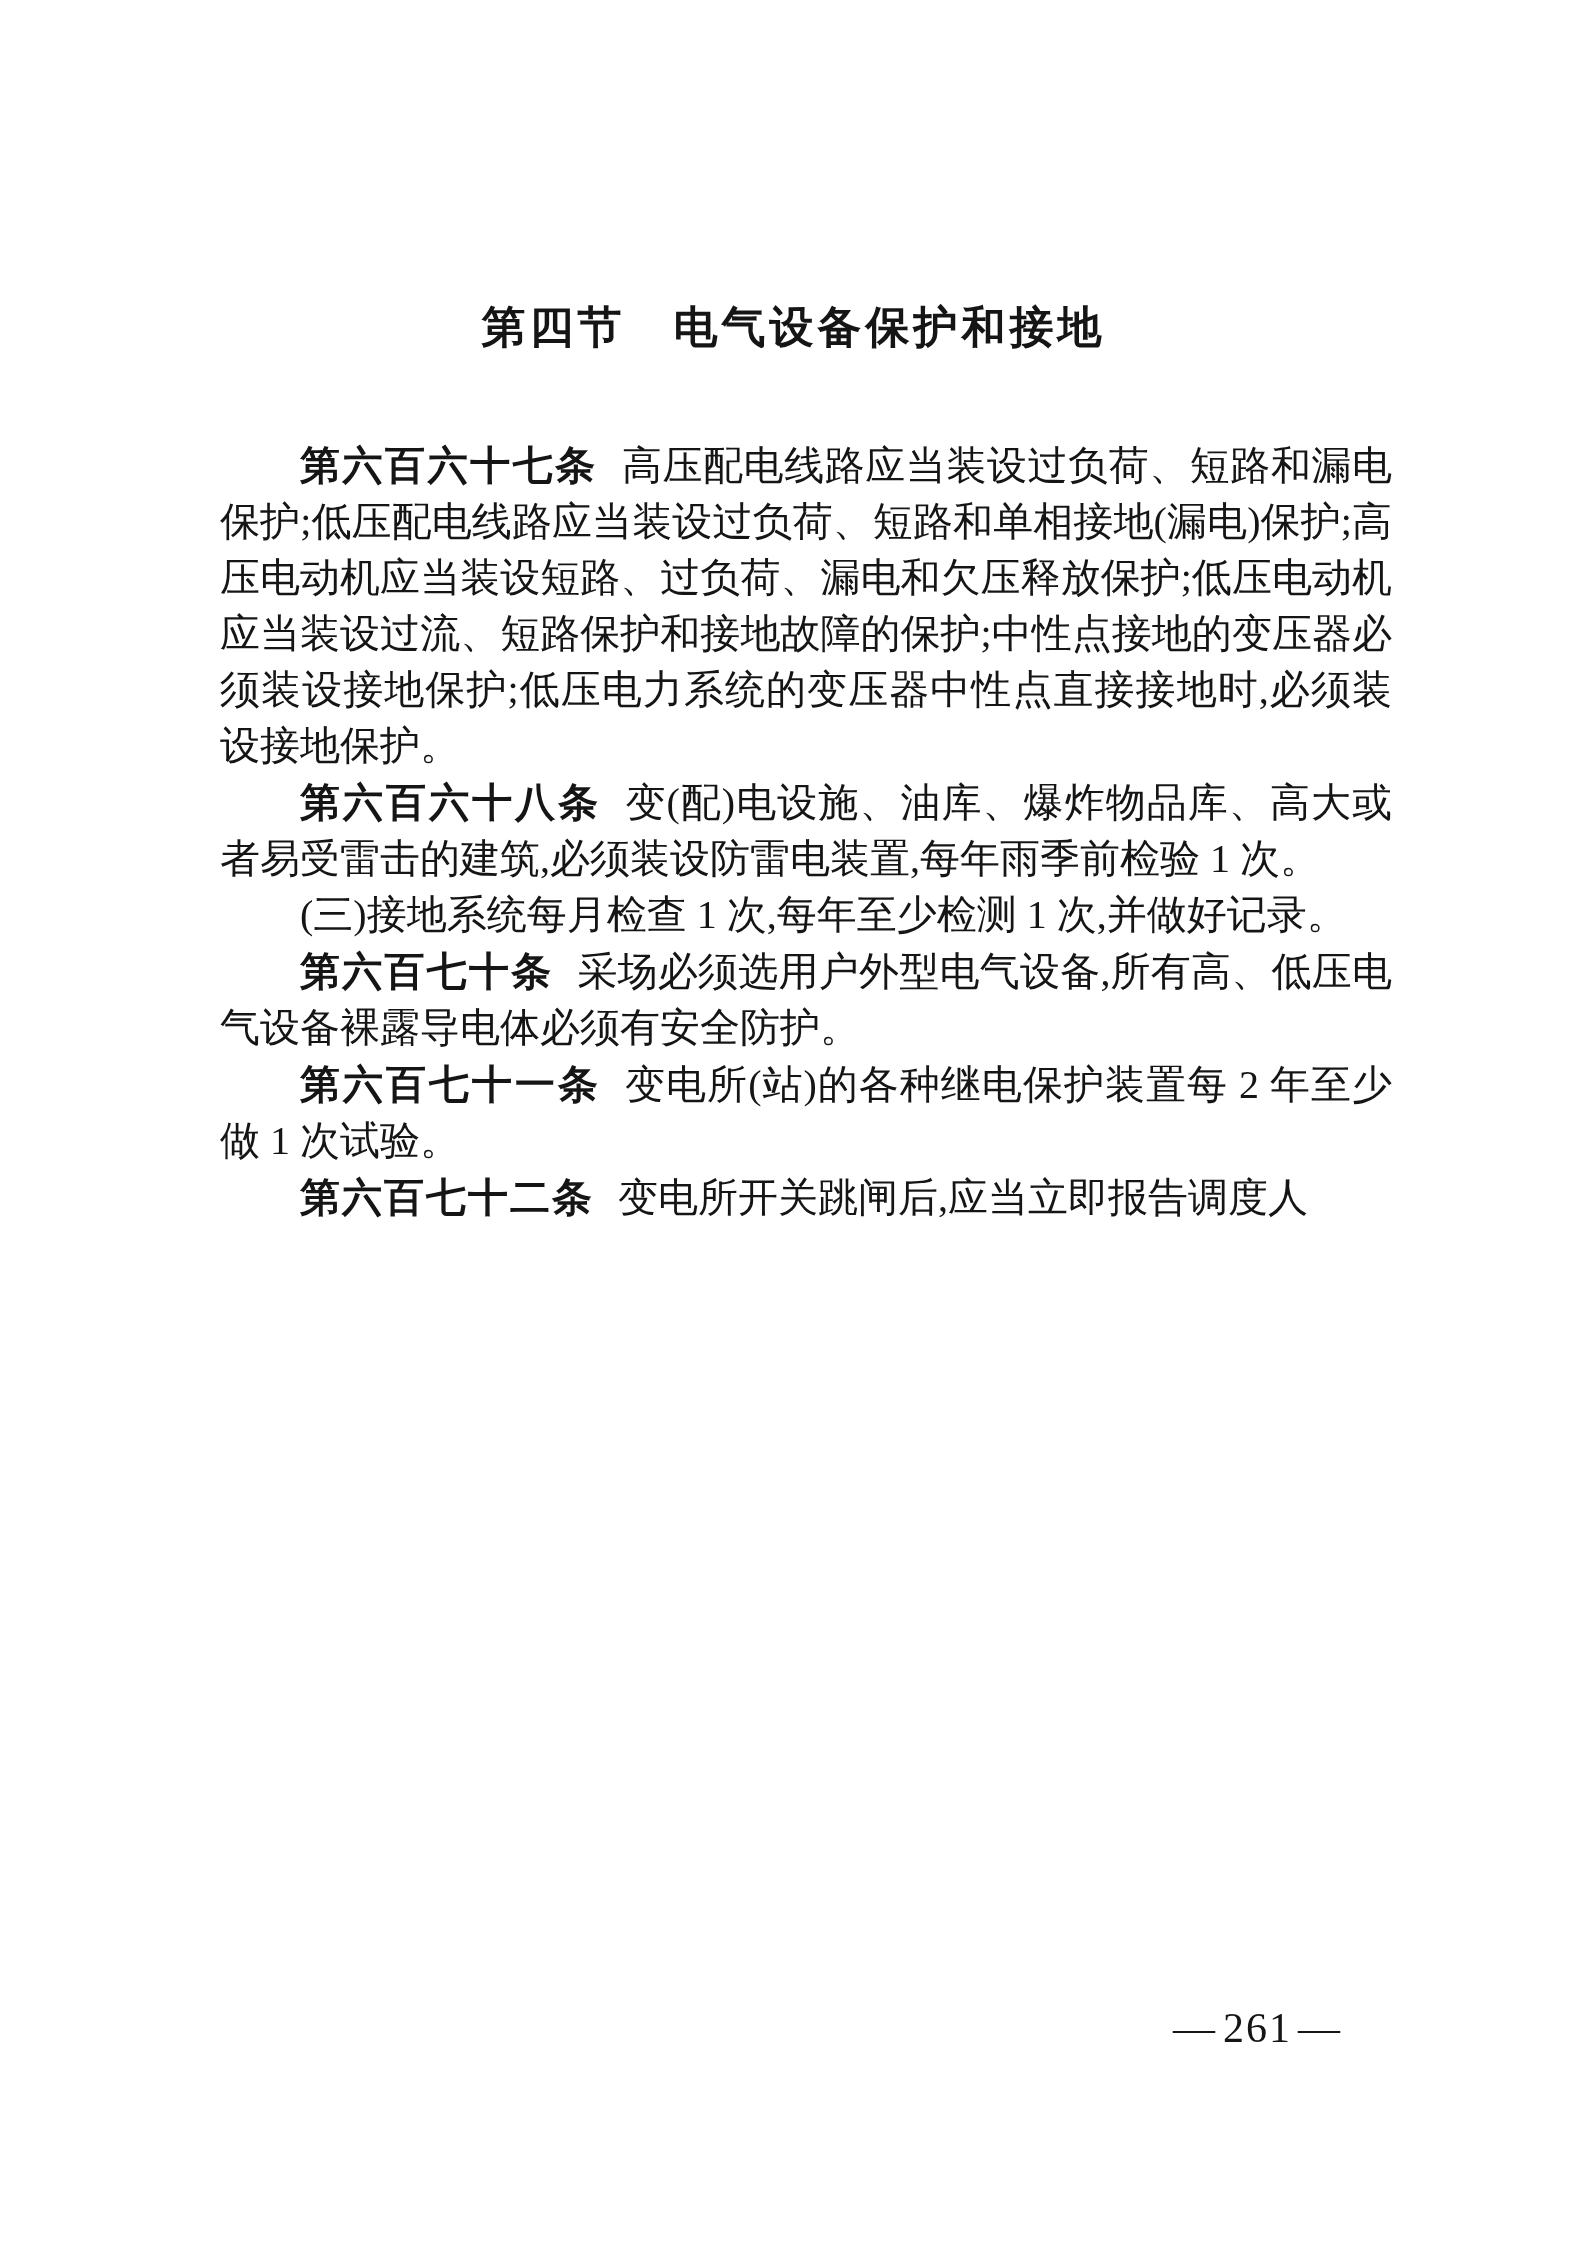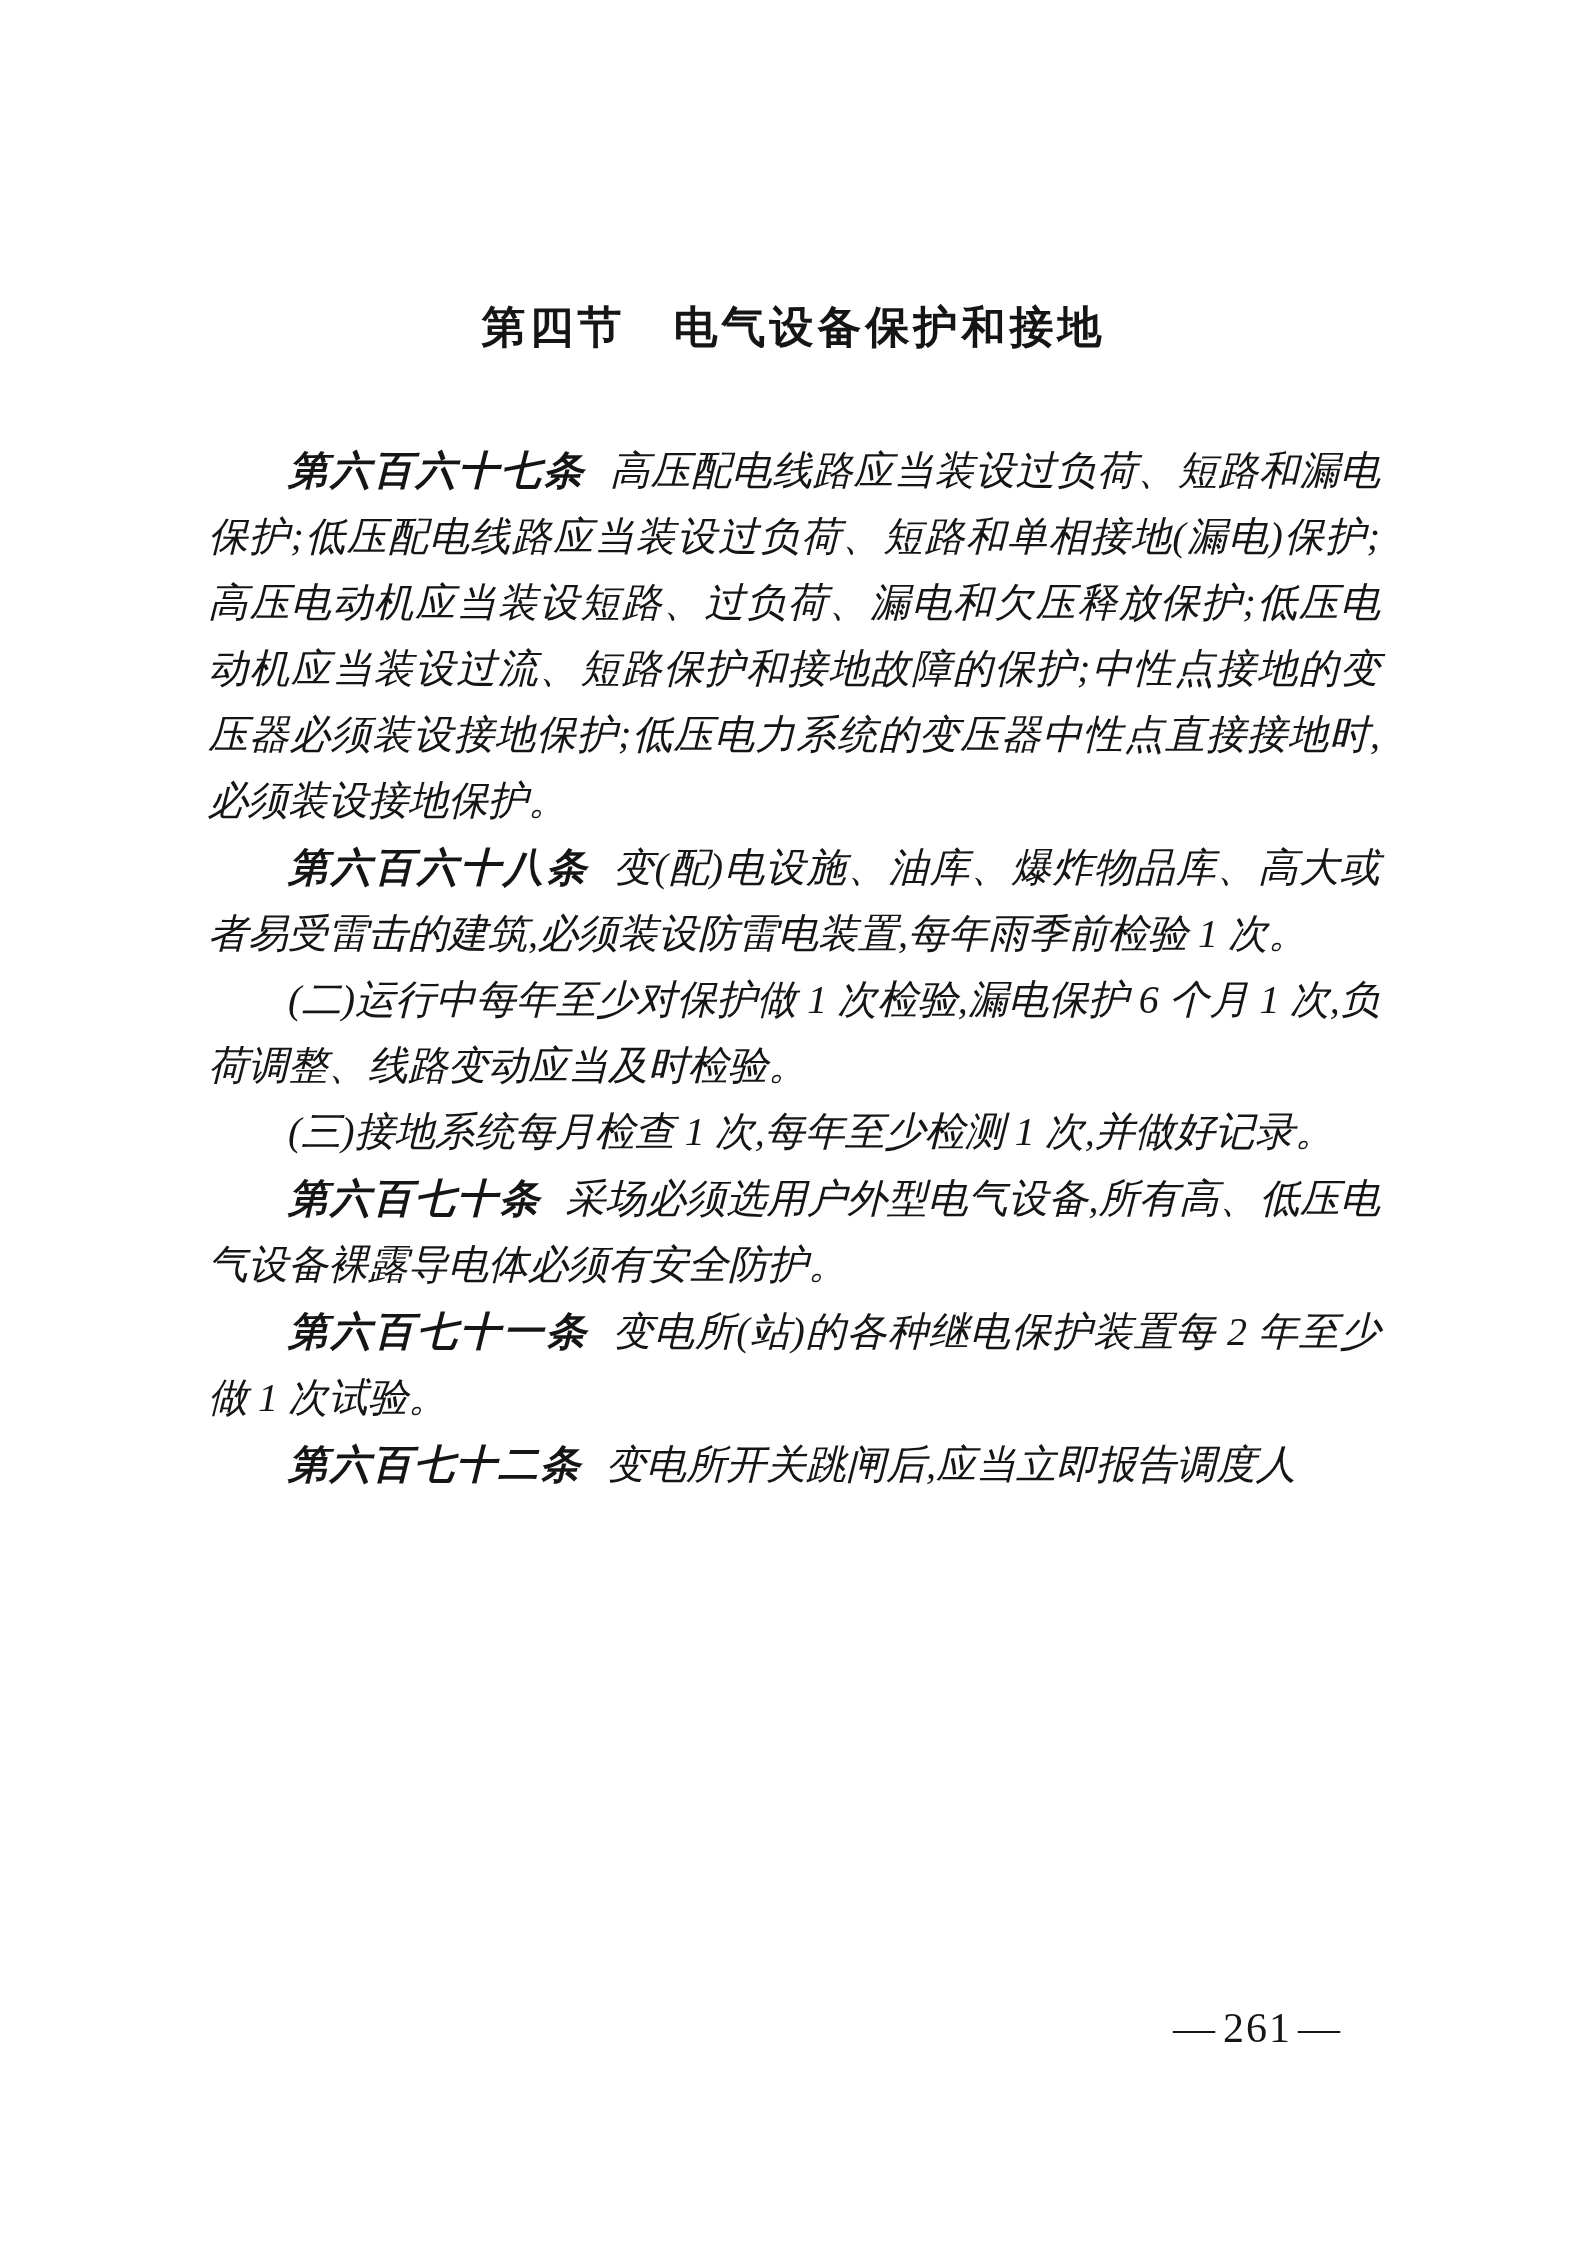--- a/index.html
+++ b/index.html
@@ -32,26 +32,25 @@
     font-weight: bold;
     font-family: "Liberation Serif", "DejaVu Serif", serif;
     letter-spacing: 4px;
   }
   .section-title .sec-num {
     margin-right: 48px;
   }
   .doc-body {
     position: absolute;
     top: 437px;
-    left: 208px;
+    left: 220px;
     width: 1172px;
     font-size: 40px;
-    line-height: 66px;
+    line-height: 56px;
     text-align: justify;
-    font-style: italic;
   }
   .para {
     margin: 0;
     padding: 0;
     text-indent: 2em;
   }
   .art-num {
     font-family: "Liberation Sans", "DejaVu Sans", sans-serif;
     font-weight: bold;
     letter-spacing: 2px;
@@ -83,21 +82,20 @@
   <h1 class="section-title"><span class="sec-num">第四节</span><span class="sec-name">电气设备保护和接地</span></h1>
 
   <div class="doc-body">
 
     <p class="para"><b class="art-num">第六百六十七条</b><span>高压配电线路应当装设过负荷、短路和漏电保护;低压配电线路应当装设过负荷、短路和单相接地(漏电)保护;高压电动机应当装设短路、过负荷、漏电和欠压释放保护;低压电动机应当装设过流、短路保护和接地故障的保护;中性点接地的变压器必须装设接地保护;低压电力系统的变压器中性点直接接地时,必须装设接地保护。</span></p>
 
     <p class="para"><b class="art-num">第六百六十八条</b><span>变(配)电设施、油库、爆炸物品库、高大或者易受雷击的建筑,必须装设防雷电装置,每年雨季前检验 1 次。</span></p>
 
 
 
-    <p class="para"><span>(二)运行中每年至少对保护做 1 次检验,漏电保护 6 个月 1 次,负荷调整、线路变动应当及时检验。</span></p>
 
     <p class="para"><span>(三)接地系统每月检查 1 次,每年至少检测 1 次,并做好记录。</span></p>
 
     <p class="para"><b class="art-num">第六百七十条</b><span>采场必须选用户外型电气设备,所有高、低压电气设备裸露导电体必须有安全防护。</span></p>
 
     <p class="para"><b class="art-num">第六百七十一条</b><span>变电所(站)的各种继电保护装置每 2 年至少做 1 次试验。</span></p>
 
     <p class="para"><b class="art-num">第六百七十二条</b><span>变电所开关跳闸后,应当立即报告调度人</span></p>
 
   </div>

